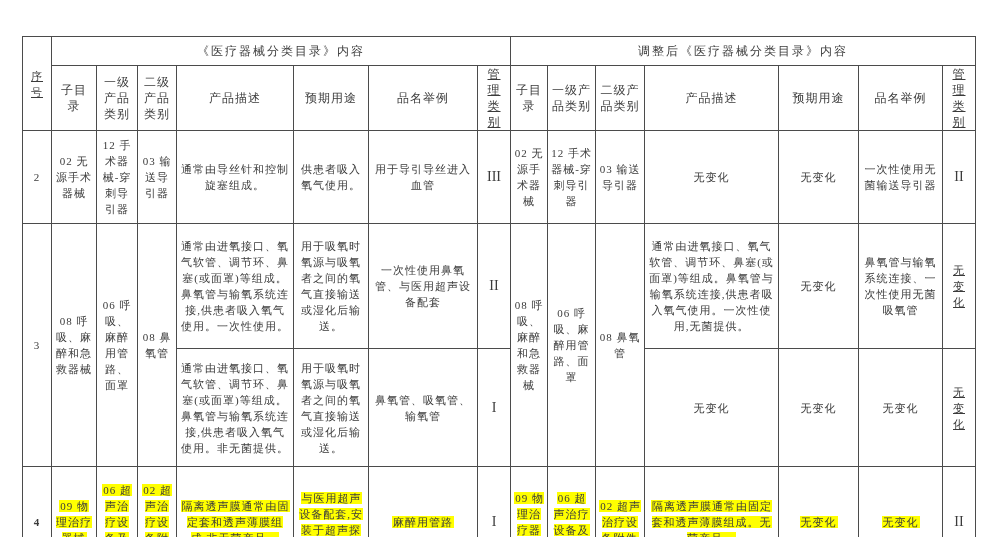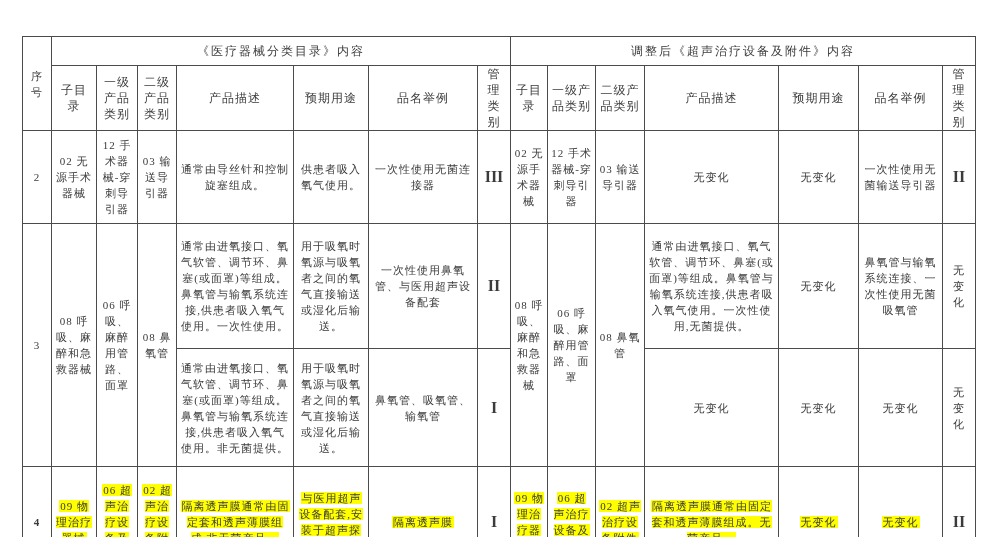--- a/index.html
+++ b/index.html
@@ -6,22 +6,22 @@
   .sheet{position:relative;width:1000px;height:558px;background:#ffffff;overflow:hidden;
          font-family:"Liberation Serif","DejaVu Serif",serif;color:#3b3b3b;}
   .tablewrap{position:absolute;left:22px;top:36px;width:955px;height:501px;overflow:hidden;}
   table{border-collapse:collapse;table-layout:fixed;width:953px;}
   td,th{border:1px solid #4b4b4b;text-align:center;vertical-align:middle;
         font-weight:normal;font-size:11px;letter-spacing:1px;line-height:16px;
         padding:2px 3px;overflow:hidden;}
   th.group{font-size:12px;letter-spacing:2px;}
   th.colhead{font-size:12px;}
   td.desc{line-height:16px;}
-  .narrow{padding:0 5px;}
-  .roman{font-weight:bold;font-size:16px;letter-spacing:0;}
+  .narrow{padding:0 5px;text-decoration:underline;}
+  .roman{font-weight:normal;font-size:14px;letter-spacing:0;}
   .bold{font-weight:bold;}
   .hl{background:#ffff00;padding:0 1px;}
   tr.hrow1{height:29px;} tr.hrow2{height:57px;}
   tr.r2{height:93px;} tr.r3a{height:125px;} tr.r3b{height:118px;}
   tr.r4{height:110px;}
 </style>
 </head>
 <body>
 
 <div class="sheet">
@@ -42,21 +42,21 @@
           <col style="width:134px">
         <col style="width:80px">
           <col style="width:84px">
           <col style="width:33px">
       </colgroup>
 
       <tbody>
           <tr class="hrow1">
         <th class="narrow" rowspan="2">序号</th>
         <th class="group" colspan="7">《医疗器械分类目录》内容</th>
-        <th class="group" colspan="7">调整后《超声治疗设备及附件》内容</th>
+        <th class="group" colspan="7">调整后《医疗器械分类目录》内容</th>
       </tr>
 
       <tr class="hrow2">
         <th class="colhead">子目录</th>
         <th class="colhead">一级产品类别</th>
         <th class="colhead">二级产品类别</th>
         <th class="colhead">产品描述</th>
         <th class="colhead">预期用途</th>
         <th class="colhead">品名举例</th>
         <th class="colhead narrow">管理类别</th>
@@ -69,21 +69,21 @@
         <th class="colhead narrow">管理类别</th>
       </tr>
 
       <tr class="r2">
         <td>2</td>
         <td>02 无源手术器械</td>
         <td>12 手术器械-穿刺导引器</td>
         <td>03 输送导引器</td>
         <td class="desc">通常由导丝针和控制旋塞组成。</td>
         <td class="desc">供患者吸入氧气使用。</td>
-        <td>一次性使用无菌连接器</td>
+        <td>用于导引导丝进入血管</td>
         <td class="roman">III</td>
         <td>02 无源手术器械</td>
         <td>12 手术器械-穿刺导引器</td>
         <td>03 输送导引器</td>
         <td class="desc">无变化</td>
         <td class="desc">无变化</td>
         <td>一次性使用无菌输送导引器</td>
         <td class="roman">II</td>
       </tr>
 
@@ -116,21 +116,21 @@
         <td class="narrow">无变化</td>
       </tr>
 
       <tr class="r4">
         <td class="bold">4</td>
         <td><span class="hl">09 物理治疗器械</span></td>
         <td><span class="hl">06 超声治疗设备及附件</span></td>
         <td><span class="hl">02 超声治疗设备附件</span></td>
         <td class="desc"><span class="hl">隔离透声膜通常由固定套和透声薄膜组成,非无菌产品。</span></td>
         <td class="desc"><span class="hl">与医用超声设备配套,安装于超声探头的透声</span></td>
-        <td><span class="hl">隔离透声膜</span></td>
+        <td><span class="hl">麻醉用管路</span></td>
         <td class="roman">I</td>
         <td><span class="hl">09 物理治疗器械</span></td>
         <td><span class="hl">06 超声治疗设备及附件</span></td>
         <td><span class="hl">02 超声治疗设备附件</span></td>
         <td class="desc"><span class="hl">隔离透声膜通常由固定套和透声薄膜组成。无菌产品。</span></td>
         <td class="desc"><span class="hl">无变化</span></td>
         <td><span class="hl">无变化</span></td>
         <td class="roman">II</td>
       </tr>
     </tbody>

